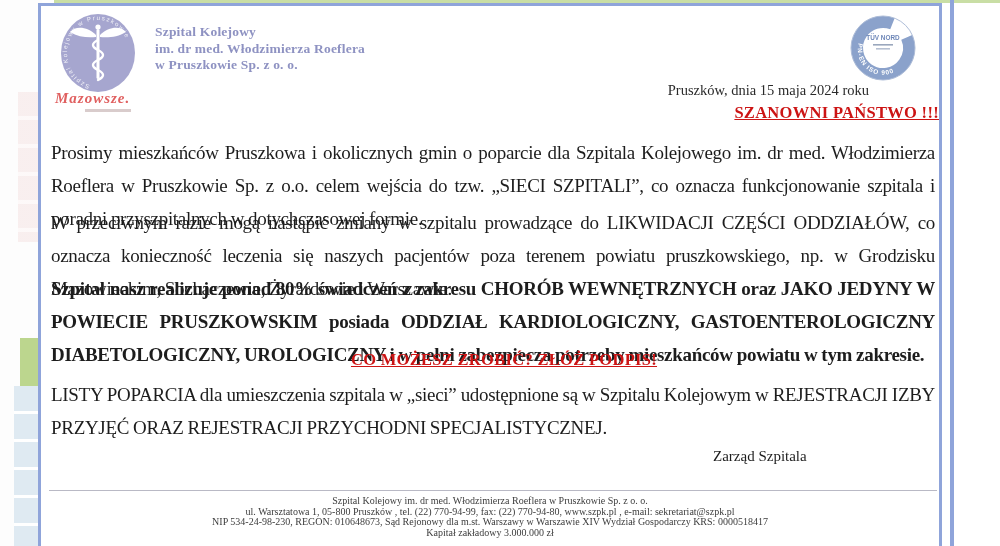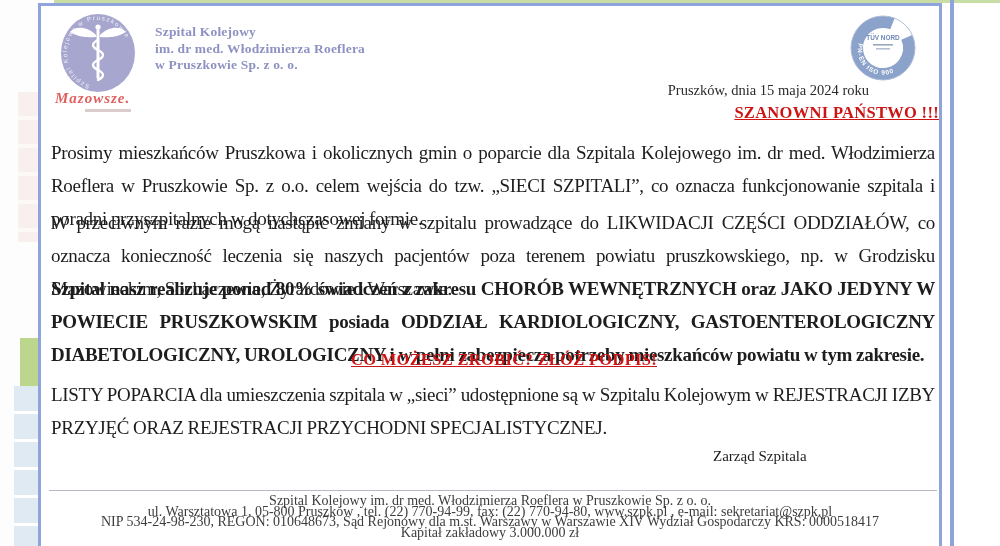--- a/index.html
+++ b/index.html
@@ -43,21 +43,21 @@
   .para{left:10px;width:884px;font-size:19px;line-height:33px;color:#1d1d1d;
     text-align:justify;letter-spacing:-0.3px;word-spacing:-0.5px;}
   .p1{top:130px;}
   .p2{top:200px;}
   .p3{top:266px;font-weight:bold;}
   .p4{top:372px;}
   .signature{left:672px;top:442px;font-size:15px;color:#1d1d1d;}
   
   .footer-sep{left:8px;top:484px;width:888px;height:1px;background:#b9b9c5;}
   .footer{left:0;top:490px;width:100%;text-align:center;color:#3c3c3c;
-    font-size:14px;line-height:10.5px;letter-spacing:0;}
+    font-size:10px;line-height:10.5px;letter-spacing:0;}
   .footer div{white-space:nowrap;}
 </style>
 </head>
 <body>
 
 <div class="top-green-line"></div>
 <div class="left-strip">
   <div class="left-pink"></div>
 </div>
 <div class="left-green-block"></div>

